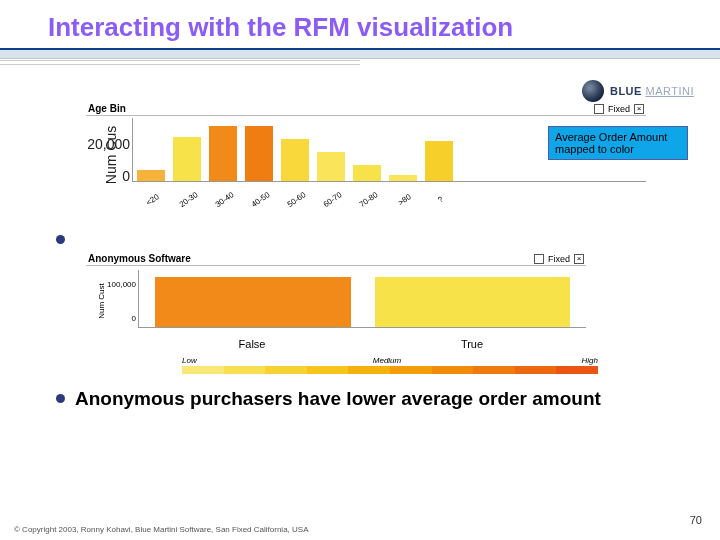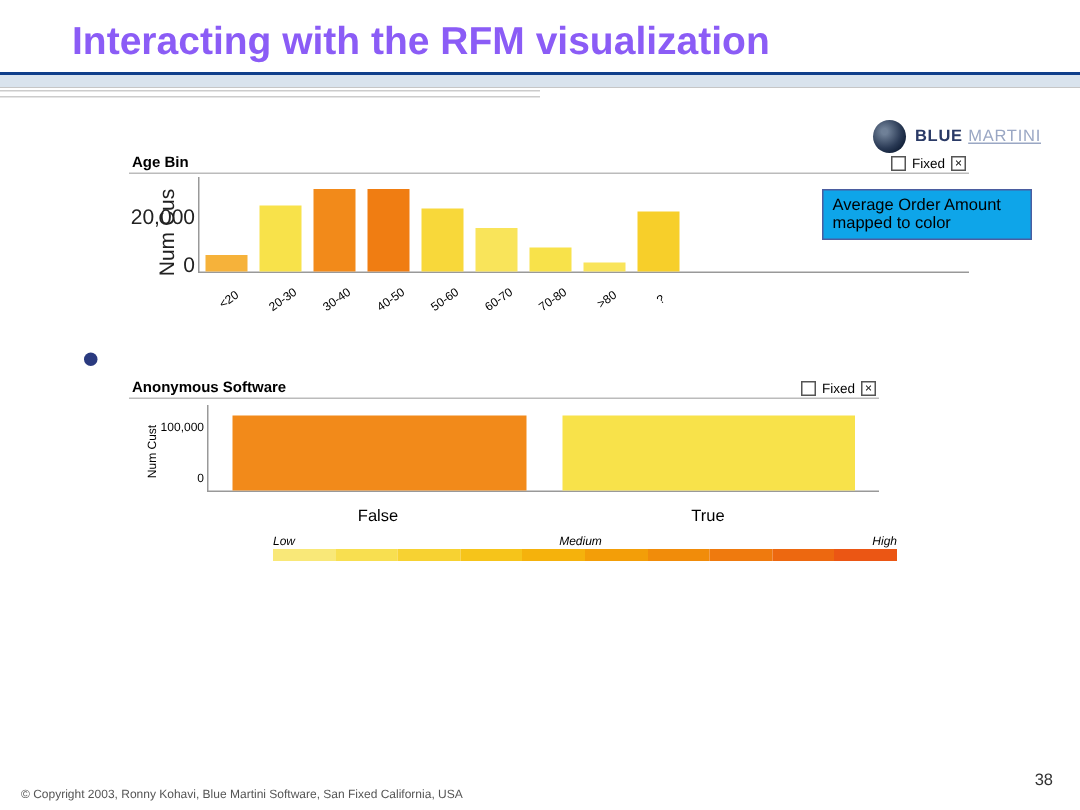--- a/index.html
+++ b/index.html
@@ -342,17 +342,21 @@
         <div class="legend-seg" style="background:#f5b20c"></div>
         <div class="legend-seg" style="background:#f39e08"></div>
         <div class="legend-seg" style="background:#f18c0a"></div>
         <div class="legend-seg" style="background:#ef7a0e"></div>
         <div class="legend-seg" style="background:#ed6810"></div>
         <div class="legend-seg" style="background:#eb5614"></div>
       </div>
     </div>
   </div>
 
+  <div class="bullet-row bullet3">
+    <div class="bullet-dot"></div>
+    <div class="bullet-text">Anonymous purchasers have lower average order amount</div>
+  </div>
 
 </div>
 
 <div class="footer">© Copyright 2003, Ronny Kohavi, Blue Martini Software, San Fixed California, USA</div>
-<div class="pagenum">38</div>
+<div class="pagenum">70</div>
 
 </body></html>

